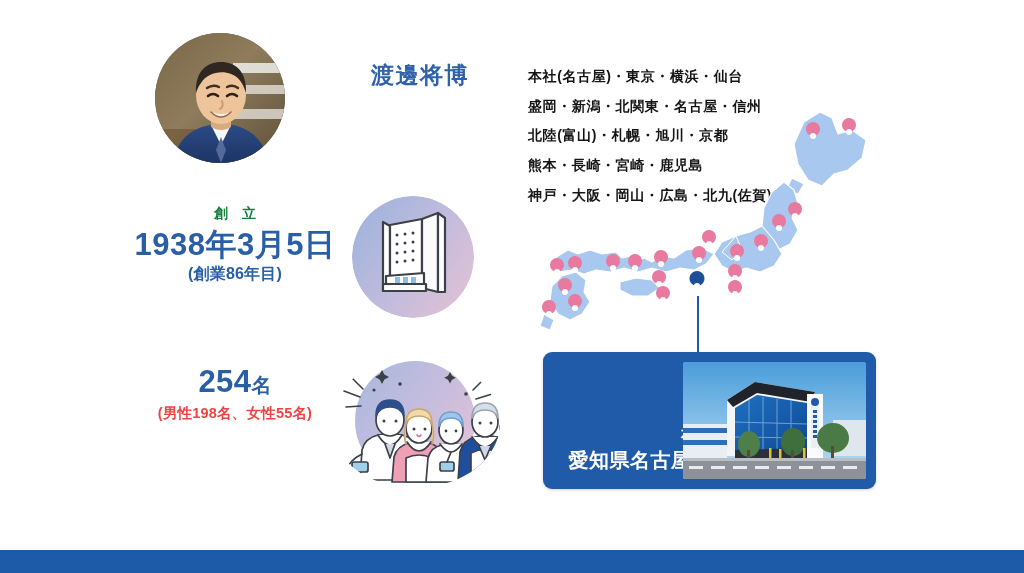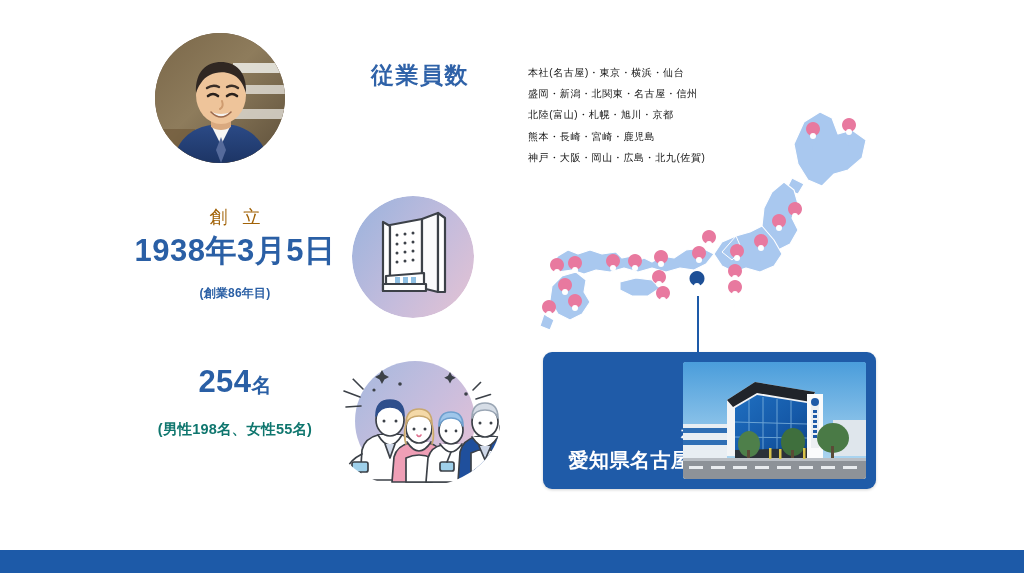--- a/index.html
+++ b/index.html
@@ -24,39 +24,39 @@
   .portrait svg{display:block;width:130px;height:130px;}
   .pres-text{position:absolute;left:170px;top:26px;width:190px;text-align:center;}
   .pres-title,.pres-name{
     color:#2f62a8;font-weight:bold;font-size:23px;letter-spacing:1.5px;line-height:1.45;
     white-space:nowrap;
   }
 
   
   .offices{position:absolute;left:528px;top:62px;width:300px;}
   .offices div{
-    font-size:10px;font-weight:normal;color:#141414;letter-spacing:0.6px;
+    font-size:14px;font-weight:bold;color:#141414;letter-spacing:0.6px;
     line-height:2.12;white-space:nowrap;
   }
 
   
   .stat{position:absolute;text-align:center;}
   .stat .label{
-    font-size:18px;font-weight:normal;color:#a16207;letter-spacing:5px;
+    font-size:14px;font-weight:bold;color:#15803d;letter-spacing:5px;
     margin-bottom:5px;text-indent:5px;
   }
   .stat .value{
     font-size:31px;font-weight:bold;color:#2a5fa5;letter-spacing:0.5px;line-height:1.12;
   }
   .stat .value .unit{font-size:20px;letter-spacing:0;}
   .stat .sub{
-    font-size:14.5px;font-weight:bold;color:#0f766e;letter-spacing:0.2px;margin-top:20px;
+    font-size:14.5px;font-weight:bold;color:#ef4444;letter-spacing:0.2px;margin-top:4px;
   }
   .stat .note{
-    font-size:12px;font-weight:bold;color:#2a5fa5;letter-spacing:0.2px;margin-top:16px;
+    font-size:16px;font-weight:bold;color:#2a5fa5;letter-spacing:0.2px;margin-top:1px;
   }
 
   .founded{left:110px;top:205px;width:250px;}
   .employees{left:110px;top:365px;width:250px;}
 
   
   .illus{position:absolute;border-radius:50%;overflow:hidden;}
   .illus-building{left:352px;top:196px;width:122px;height:122px;}
   .illus-people{left:330px;top:358px;width:170px;height:130px;}
   .illus svg{display:block;width:100%;height:100%;}
@@ -125,21 +125,21 @@
         <path d="M53 63 q5 -4 10 0" stroke="#2a211c" stroke-width="2.6" fill="none" stroke-linecap="round"></path>
         <path d="M72 63 q5 -4 10 0" stroke="#2a211c" stroke-width="2.6" fill="none" stroke-linecap="round"></path>
 
         <path d="M67 68 q2 6 -2 8" stroke="#cf9c70" stroke-width="2" fill="none" stroke-linecap="round"></path>
 
         <path d="M56 79 q10 9 20 0 q-10 4 -20 0 Z" fill="#f4f2ef"></path>
         <path d="M56 79 q10 10 20 0" stroke="#9c6a4d" stroke-width="1.6" fill="none" stroke-linecap="round"></path>
       </svg>
     </div>
     <div class="pres-text">
-      <div class="pres-name">従業員数</div>
+      <div class="pres-name">渡邊将博</div>
     </div>
   </div>
 
   <div class="offices">
     <div>本社(名古屋)・東京・横浜・仙台</div>
     <div>盛岡・新潟・北関東・名古屋・信州</div>
     <div>北陸(富山)・札幌・旭川・京都</div>
     <div>熊本・長崎・宮崎・鹿児島</div>
     <div>神戸・大阪・岡山・広島・北九(佐賀)</div>
   </div>

